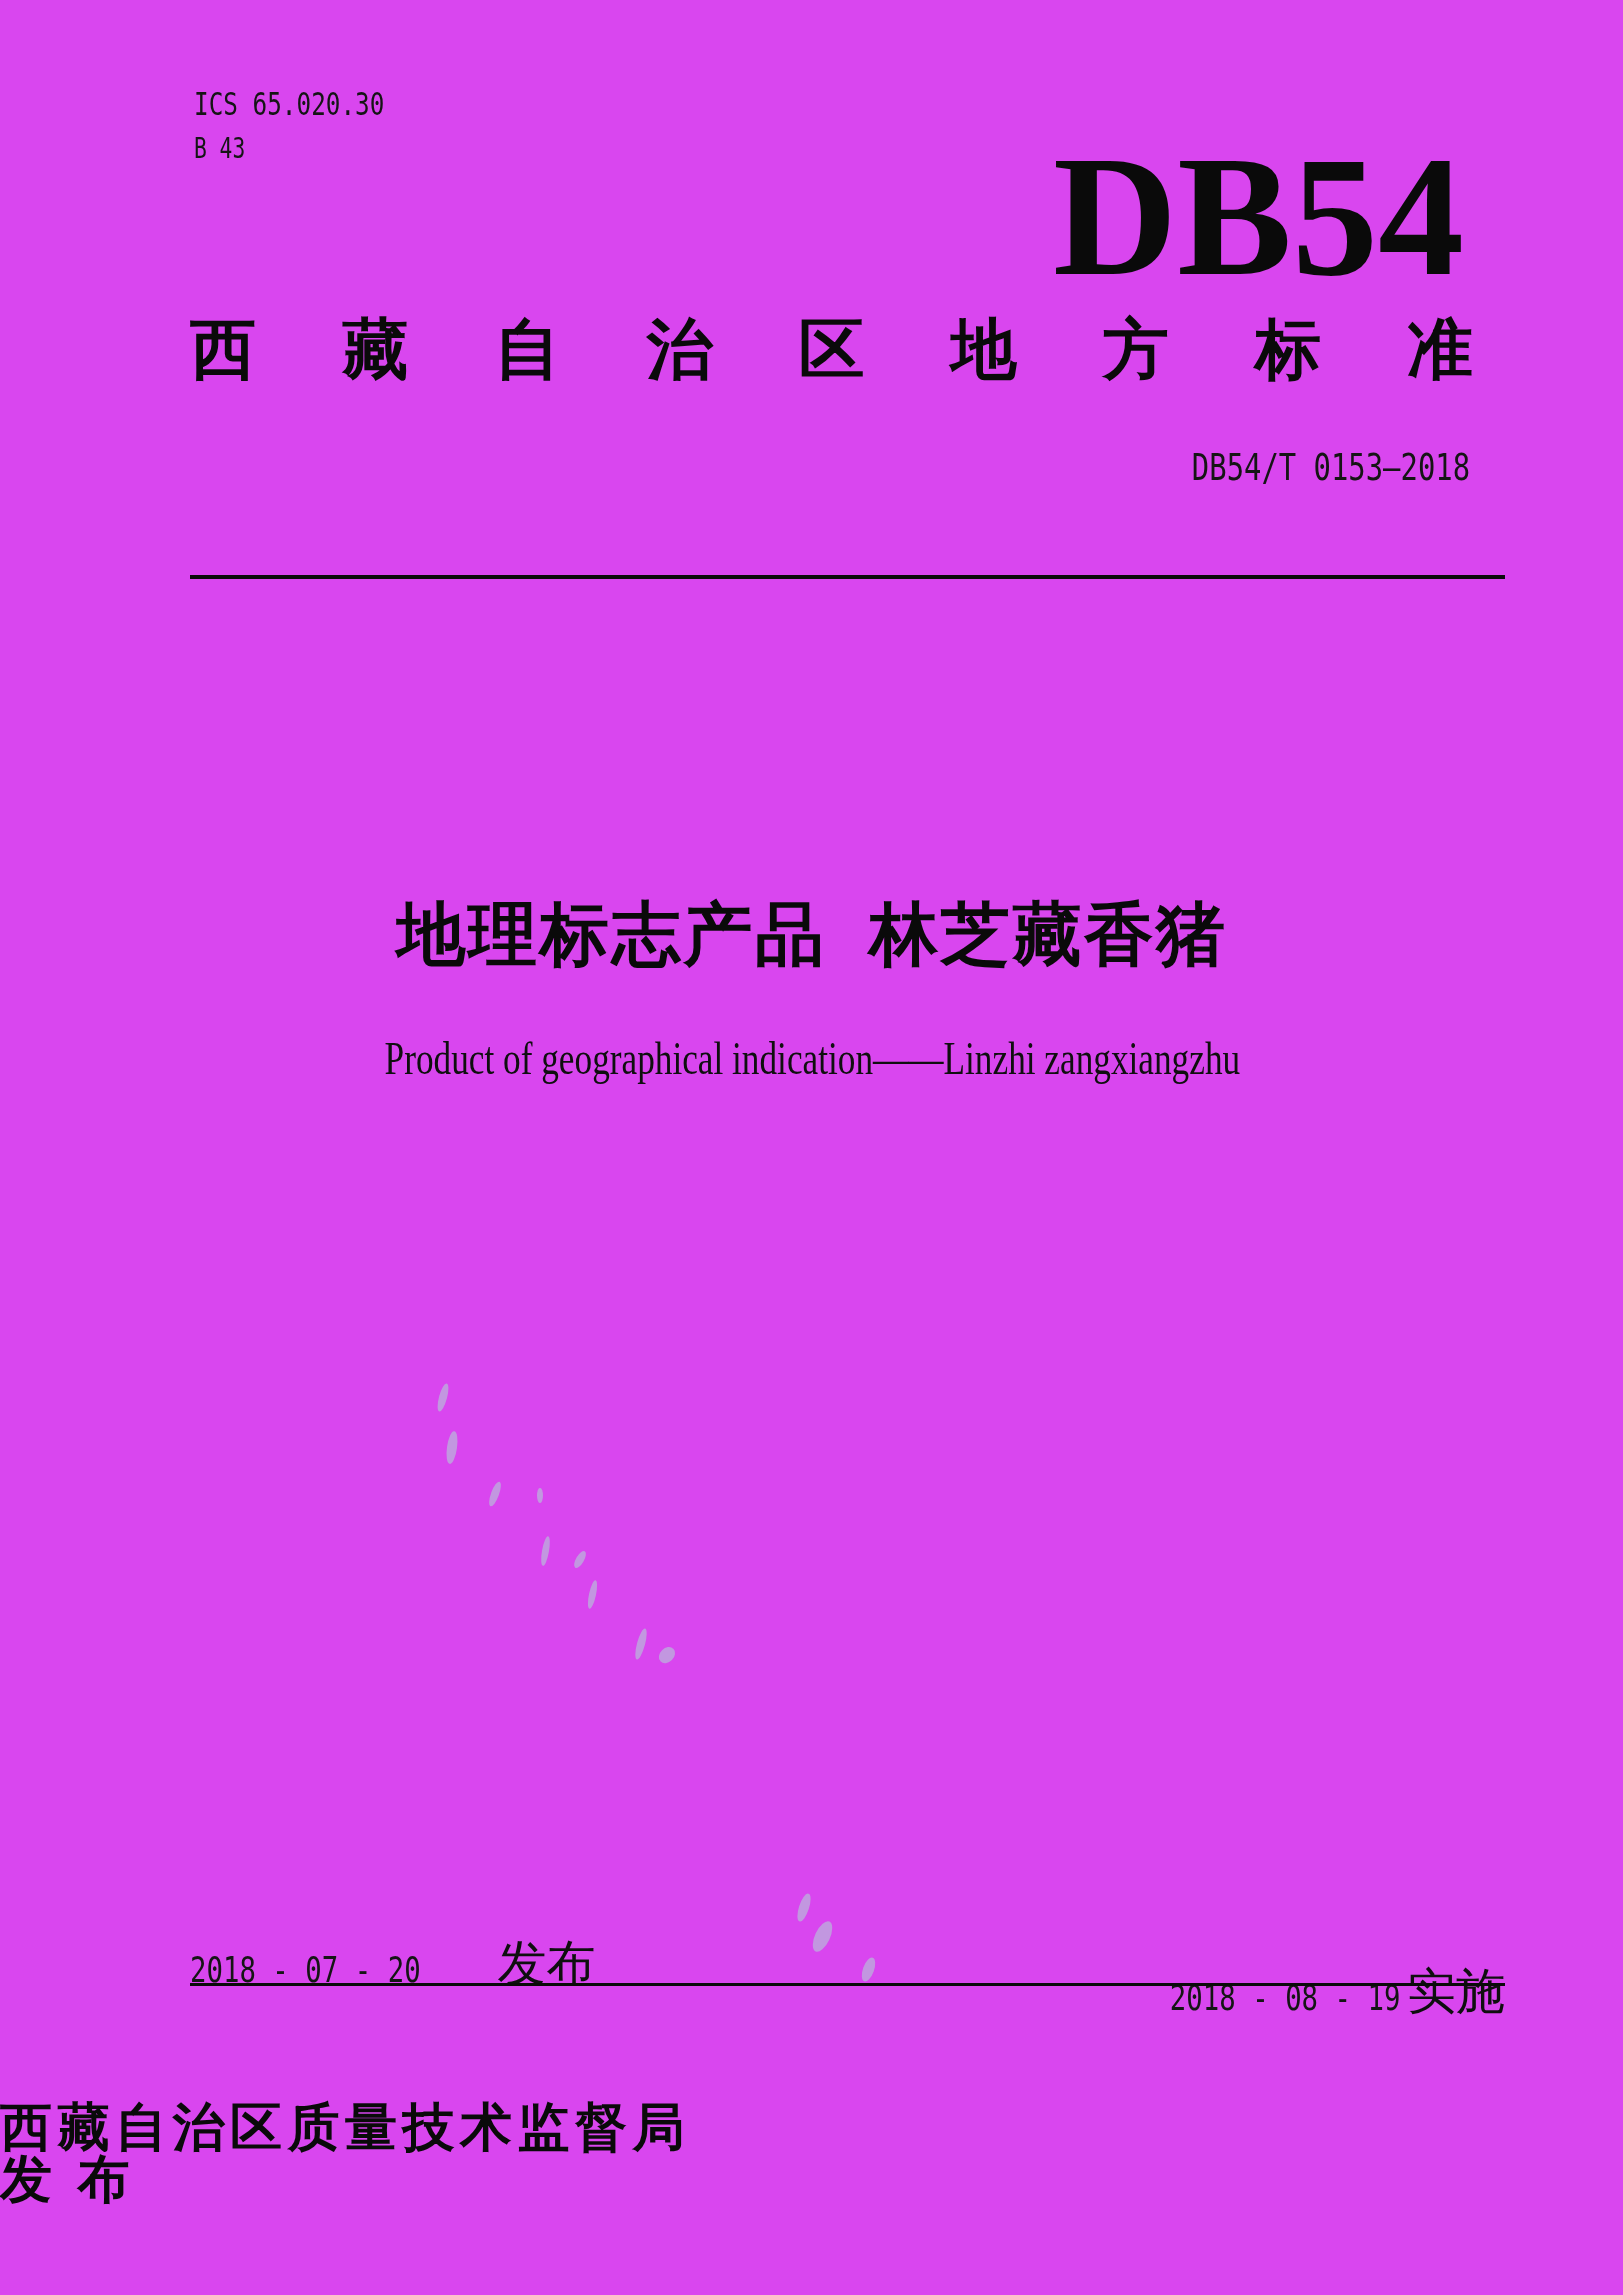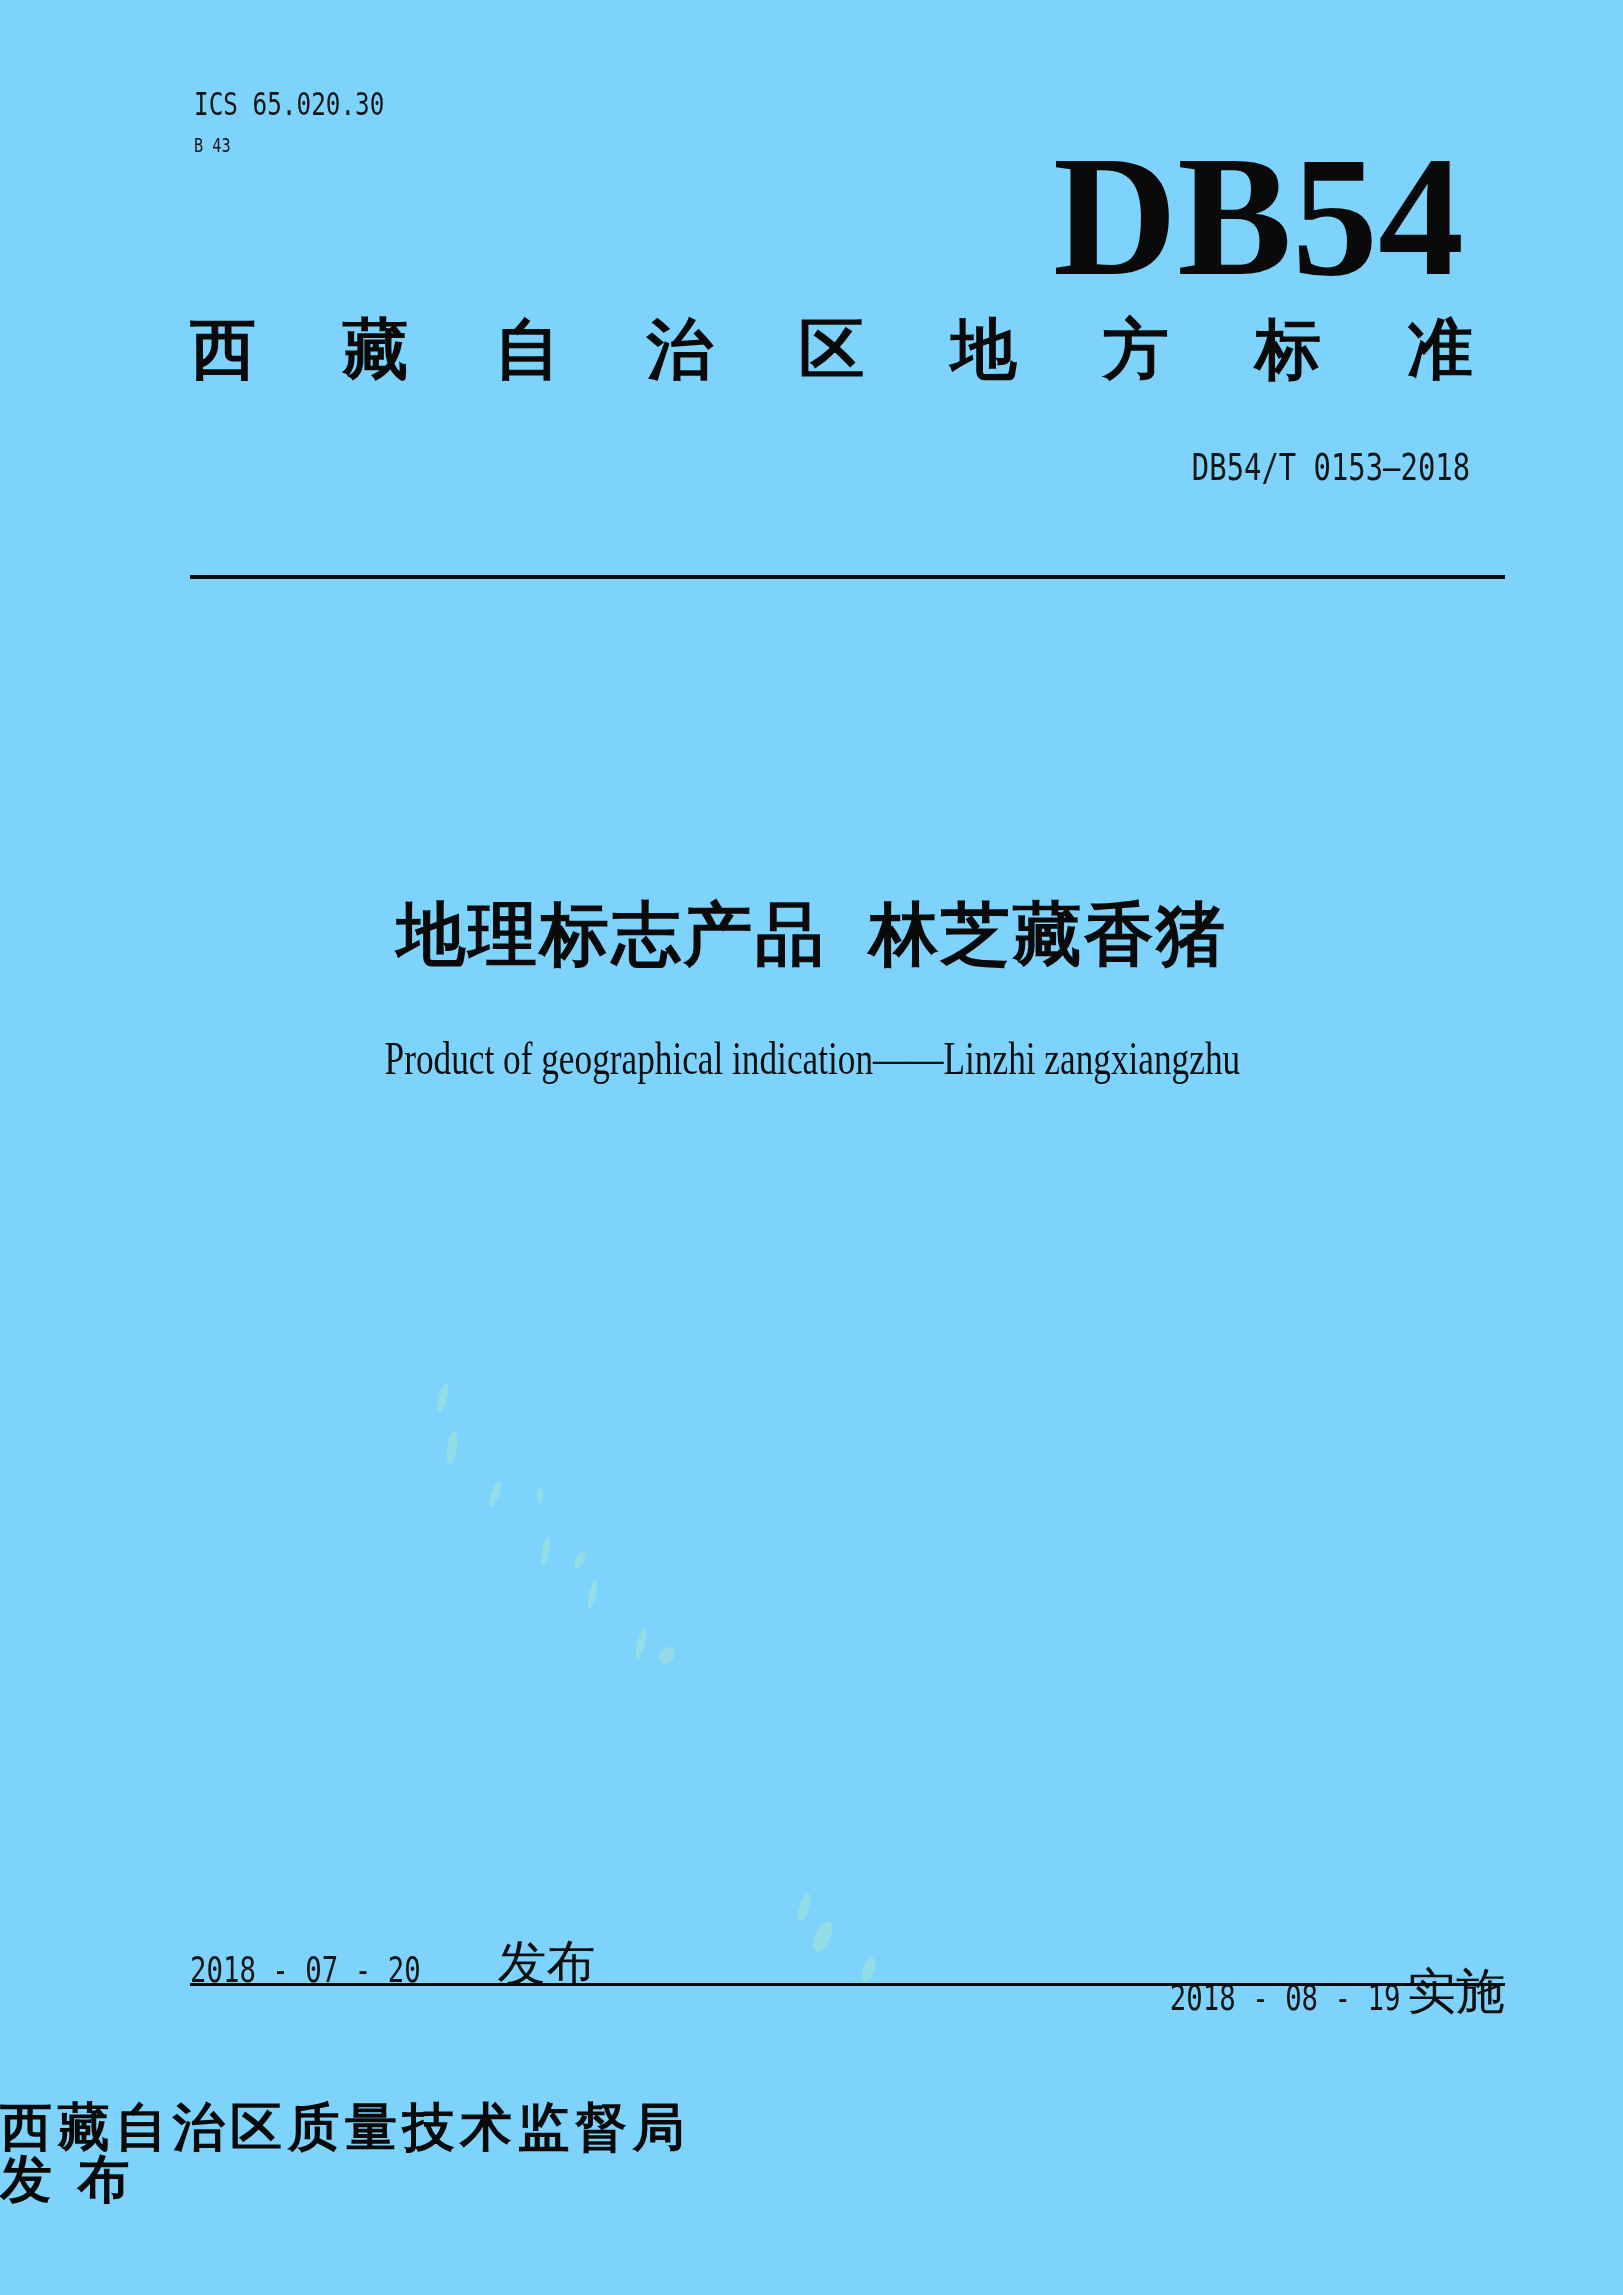--- a/index.html
+++ b/index.html
@@ -3,41 +3,41 @@
 <meta charset="utf-8">
 <style>
   * { margin: 0; padding: 0; box-sizing: border-box; }
   html, body { background: #ffffff; }
   body { font-family: "Liberation Sans", sans-serif; color: #111; }
 
   .page {
     position: relative;
     width: 1624px;
     height: 2295px;
-    background: #7dd3fc;
+    background: #d946ef;
     overflow: hidden;
   }
 
   
   .num-text {
     font-family: "DejaVu Sans Mono", monospace;
     color: #151515;
     white-space: nowrap;
     display: inline-block;
   }
   .squeeze-l { transform: scaleX(0.76); transform-origin: left center; }
   .squeeze-r { transform: scaleX(0.76); transform-origin: right center; }
 
   .ics-line {
     position: absolute; left: 194px; top: 88px;
     font-size: 32px; line-height: 1; font-weight: 500;
   }
   .class-line {
     position: absolute; left: 194px; top: 135px;
-    font-size: 20px; line-height: 1; font-weight: 500;
+    font-size: 28px; line-height: 1; font-weight: 500;
   }
 
   .db54-logo {
     position: absolute; right: 160px; top: 130px;
     font-family: Liberation Serif, serif;
     font-weight: bold;
     font-size: 172px; line-height: 1;
     letter-spacing: 0px;
     color: #0a0a0a;
     white-space: nowrap;

